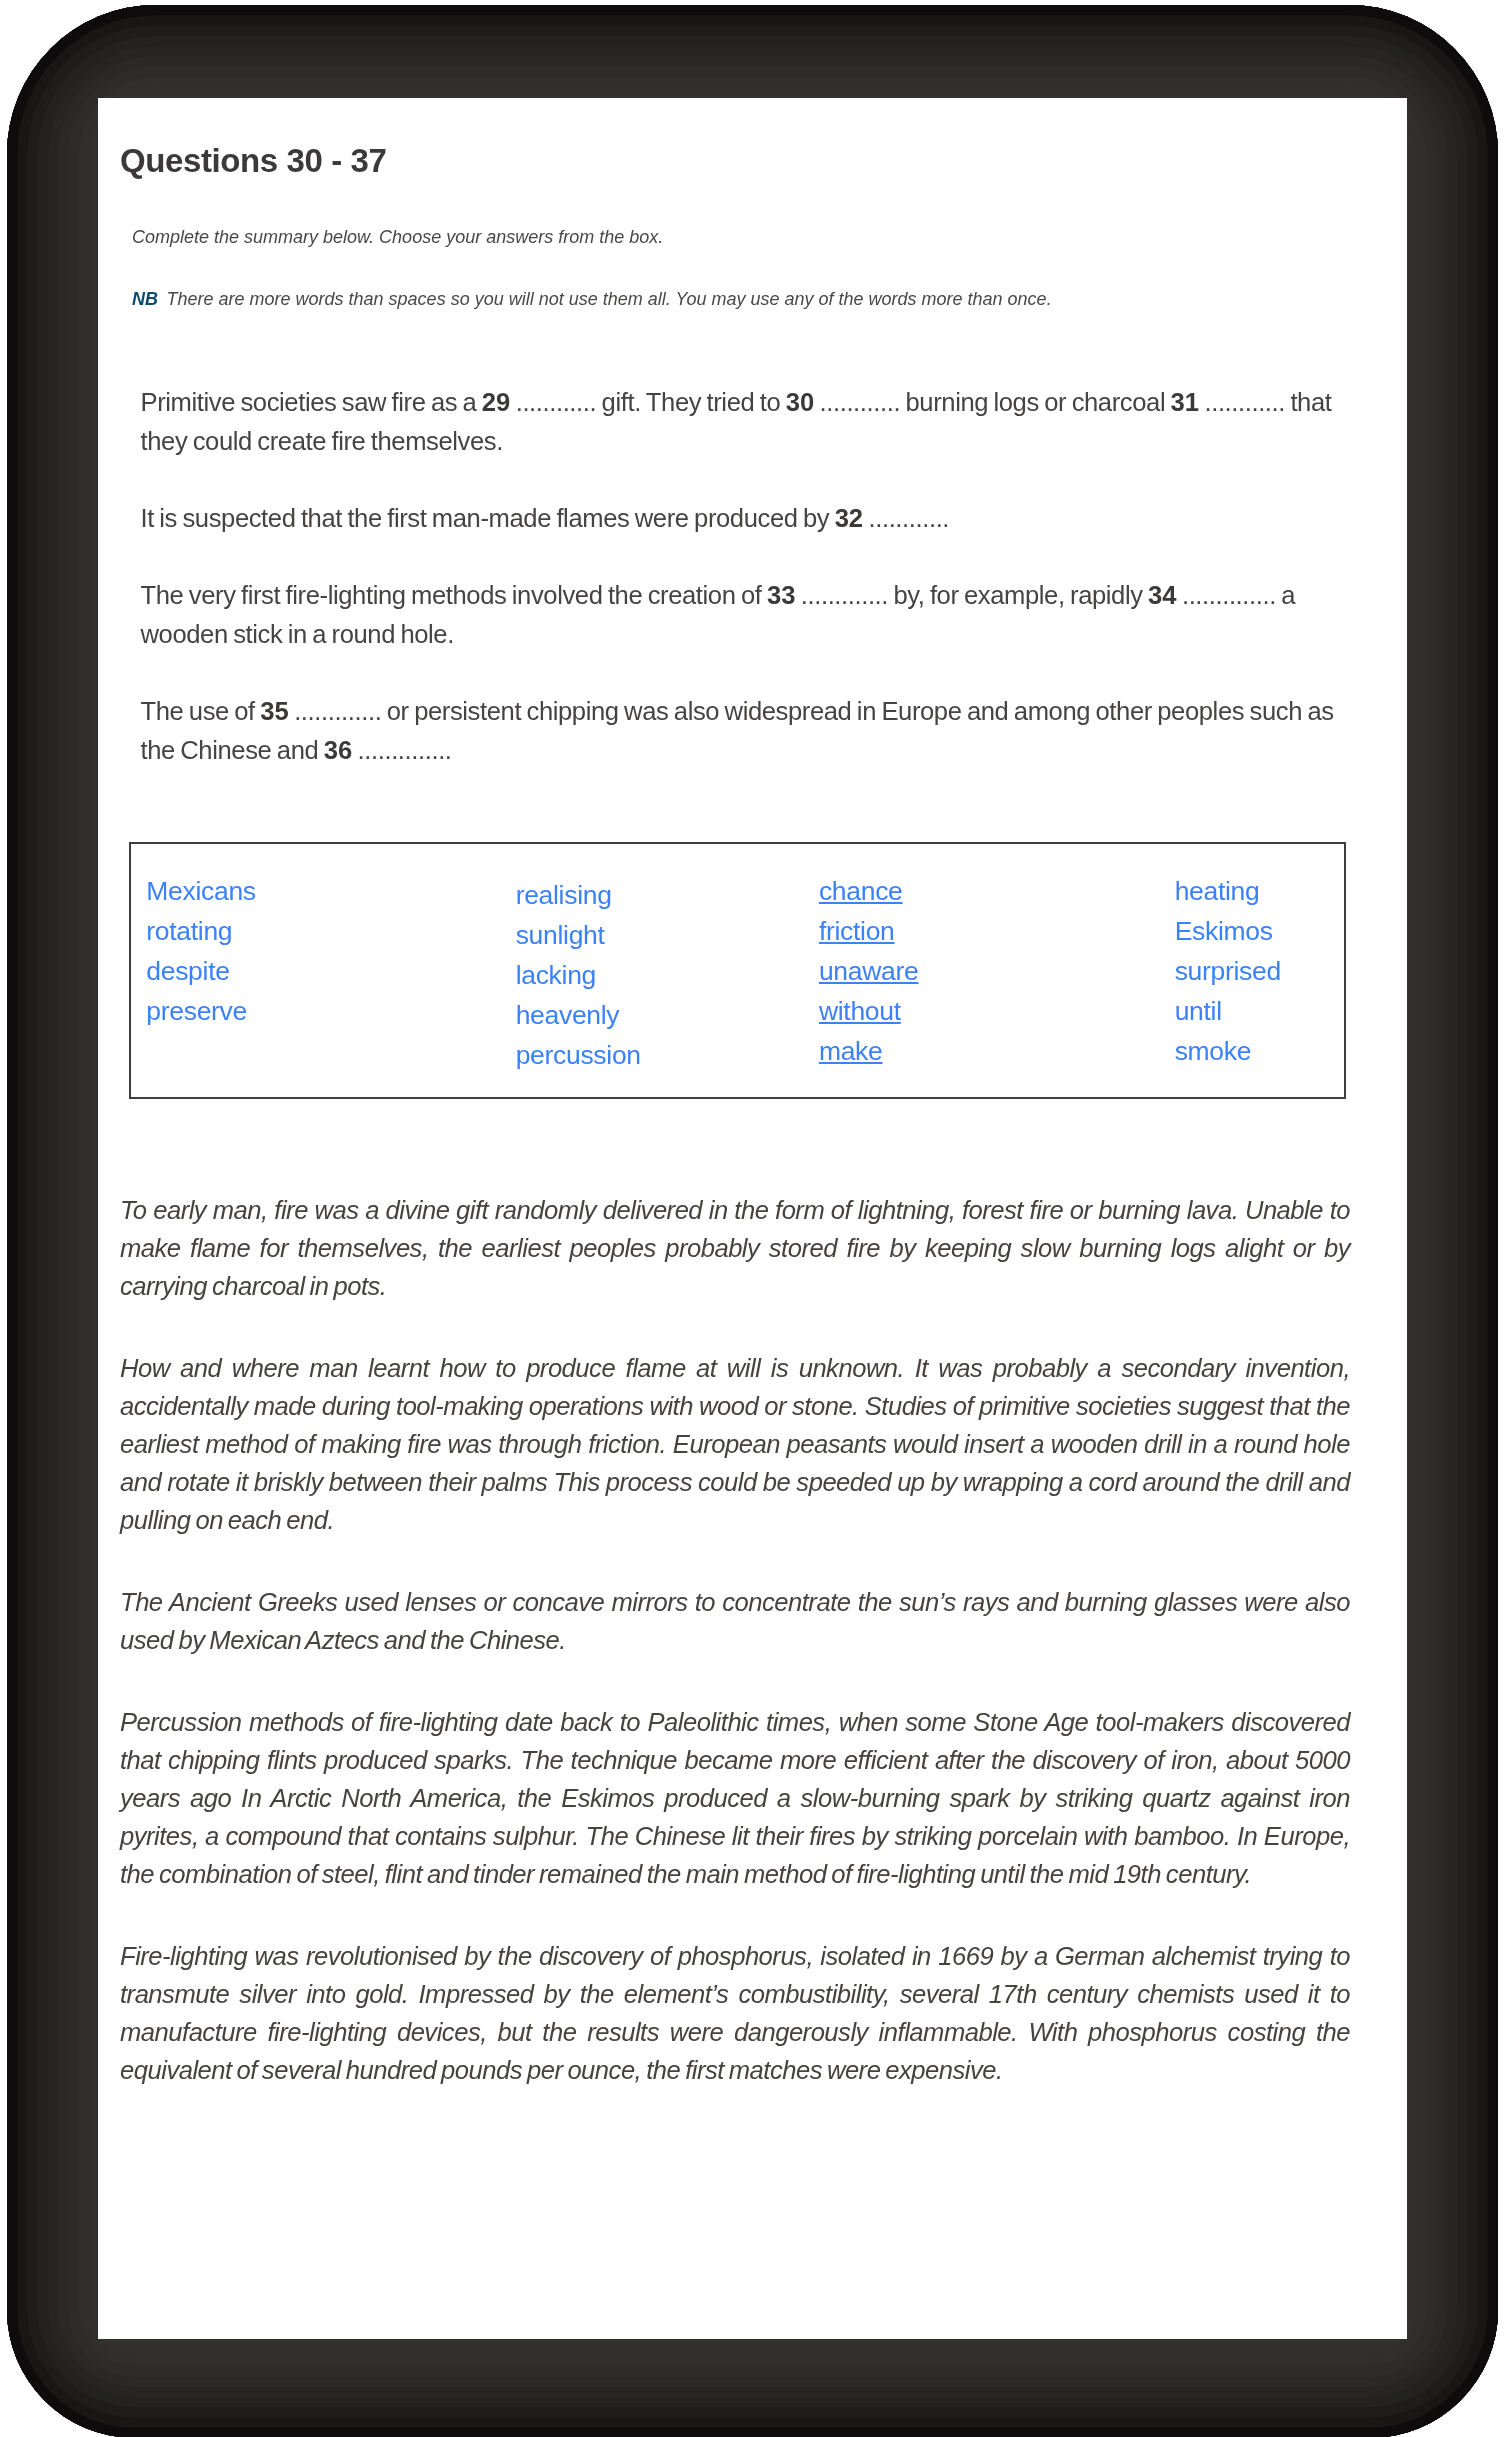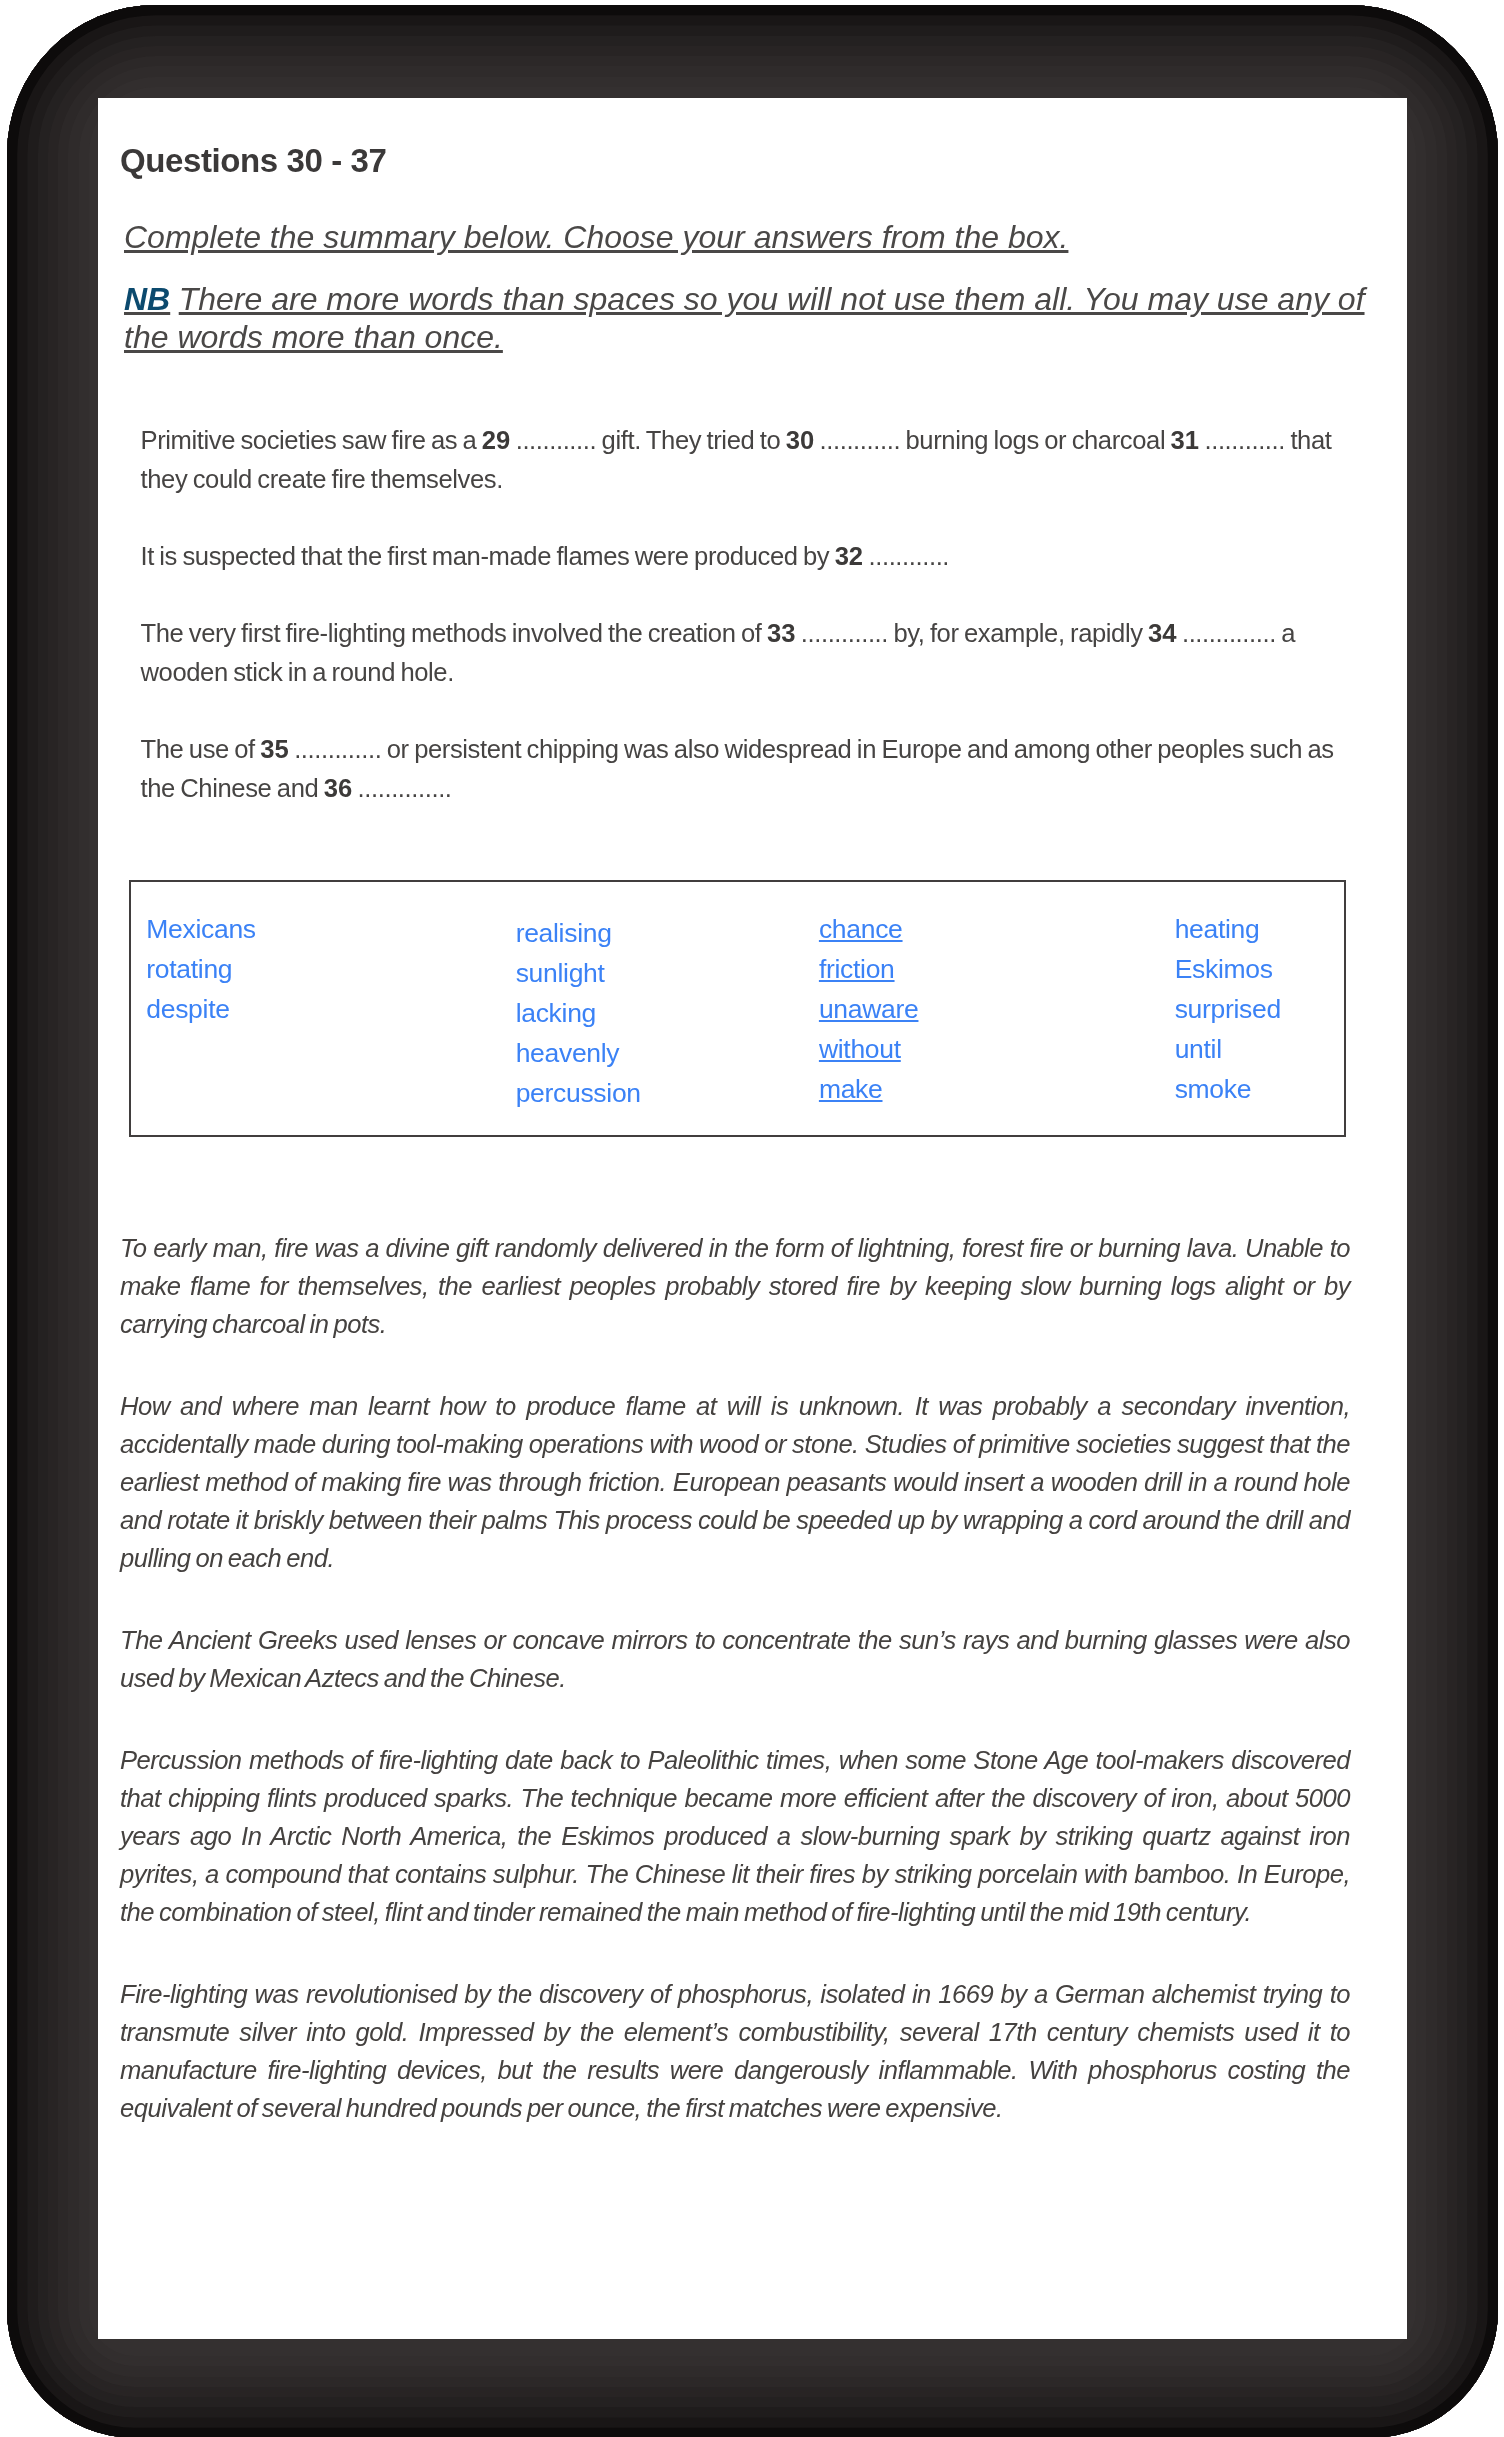--- a/index.html
+++ b/index.html
@@ -30,23 +30,22 @@
     padding:41px 41px 0 22px;box-sizing:border-box;
     color:#474544;
   }
 
   .title{
     margin:0;font-size:33px;line-height:43px;font-weight:bold;
     color:#3b3939;letter-spacing:-0.4px;
   }
 
   .instr{
-    margin:36px 0 0 4px;font-style:italic;font-size:32px;line-height:38px;
+    margin:36px 0 0 12px;font-style:italic;font-size:18px;line-height:38px;
     color:#4a4847;
-    text-decoration:underline;
   }
   .nb{margin-top:24px;}
   .nb b{font-style:italic;margin-right:8.5px;color:#0c4a6e;}
 
   .summary{
     margin:65px 0 0 20.5px;width:1225px;
     font-size:25.6px;line-height:39px;color:#464443;
     letter-spacing:-0.4px;word-spacing:-1.3px;
   }
   .summary p{margin:0 0 38px 0;}
@@ -99,20 +98,21 @@
 
       <p><span>The use of </span><b>35</b><span> ............. or persistent chipping was also widespread in Europe and among other peoples such as the Chinese and </span><b>36</b><span> ..............</span></p>
 
     </div>
 
     <div class="wordbox">
       <ul class="wb-col c1">
         <li>Mexicans</li>
         <li>rotating</li>
         <li>despite</li>
+        <li>preserve</li>
       </ul>
       <ul class="wb-col c2">
         <li>realising</li>
         <li>sunlight</li>
         <li>lacking</li>
         <li>heavenly</li>
         <li>percussion</li>
       </ul>
       <ul class="wb-col c3">
         <li>chance</li>

